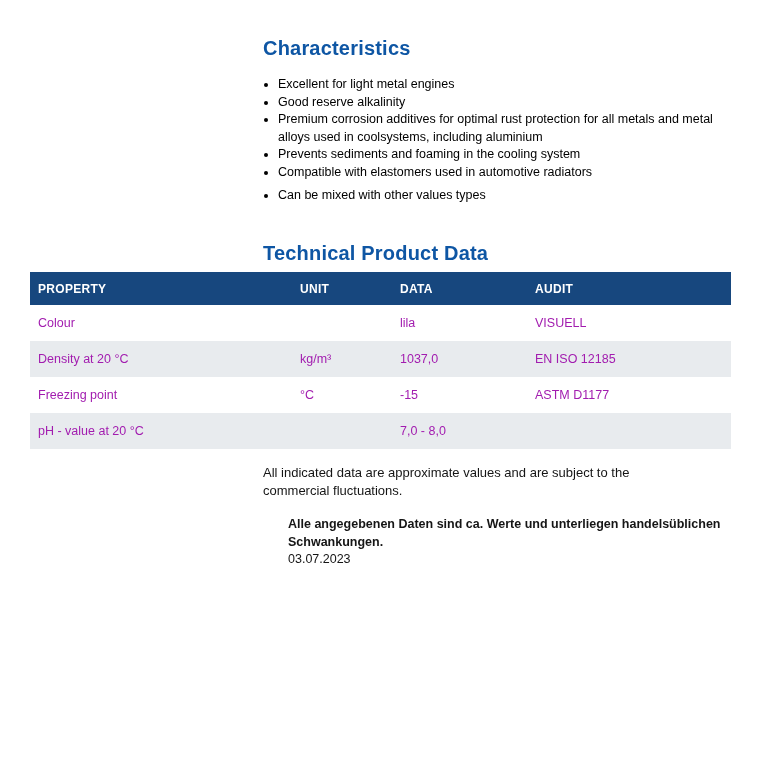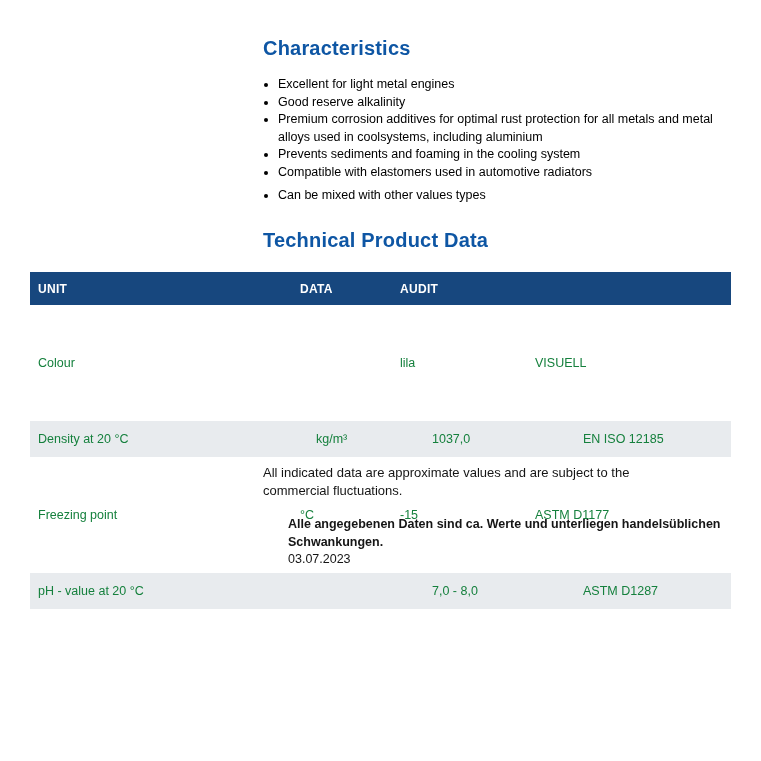--- a/index.html
+++ b/index.html
@@ -14,21 +14,21 @@
   .heading {
     position:absolute;
     left:263px;
     font-size:20px;
     font-weight:bold;
     color:#0E56A4;
     line-height:24px;
     letter-spacing:0.2px;
   }
   #h-characteristics { top:36px; }
-  #h-technical { top:228px; }
+  #h-technical { top:241px; }
 
   ul.char-list {
     position:absolute;
     left:262px; top:76px;
     width:465px;
     margin:0;
     padding:0 0 0 16px;
     list-style:disc;
     font-size:12.5px;
     line-height:17.5px;
@@ -51,25 +51,24 @@
   .thead {
     height:33px;
     background:#17477E;
     color:#ffffff;
     font-weight:bold;
     font-size:12px;
     letter-spacing:0.3px;
   }
   .tbody-row {
     height:36px;
-    color:#15803d;
+    color:#a21caf;
     font-size:12.5px;
-    margin-top:40px;
   }
-  .tbody-row.alt { background:#E8EBEE;gap:16px; }
+  .tbody-row.alt { background:#E8EBEE; }
 
   .note-en {
     position:absolute;
     left:263px; top:464px;
     width:408px;
     font-size:13px;
     line-height:17.5px;
     color:#151515;
   }
   .note-de-block {
@@ -97,20 +96,21 @@
     <li>Premium corrosion additives for optimal rust protection for all metals and metal alloys used in coolsystems, including aluminium</li>
     <li>Prevents sediments and foaming in the cooling system</li>
     <li>Compatible with elastomers used in automotive radiators</li>
     <li>Can be mixed with other values types</li>
   </ul>
 
   <div class="heading" id="h-technical">Technical Product Data</div>
 
   <div class="table">
     <div class="trow thead">
+      <div>PROPERTY</div>
       <div>UNIT</div>
       <div>DATA</div>
       <div>AUDIT</div>
     </div>
 
     <div class="trow tbody-row">
       <div>Colour</div>
       <div></div>
       <div>lila</div>
       <div>VISUELL</div>
@@ -127,21 +127,20 @@
       <div>Freezing point</div>
       <div>°C</div>
       <div>-15</div>
       <div>ASTM D1177</div>
     </div>
 
     <div class="trow tbody-row alt">
       <div>pH - value at 20 °C</div>
       <div></div>
       <div>7,0 - 8,0</div>
-      <div>ASTM D1287</div>
     </div>
   </div>
 
   <div class="note-en">All indicated data are approximate values and are subject to the commercial fluctuations.</div>
 
   <div class="note-de-block">
     <span class="note-de">Alle angegebenen Daten sind ca. Werte und unterliegen handelsüblichen Schwankungen.</span>
     <span class="doc-date">03.07.2023</span>
   </div>
 

